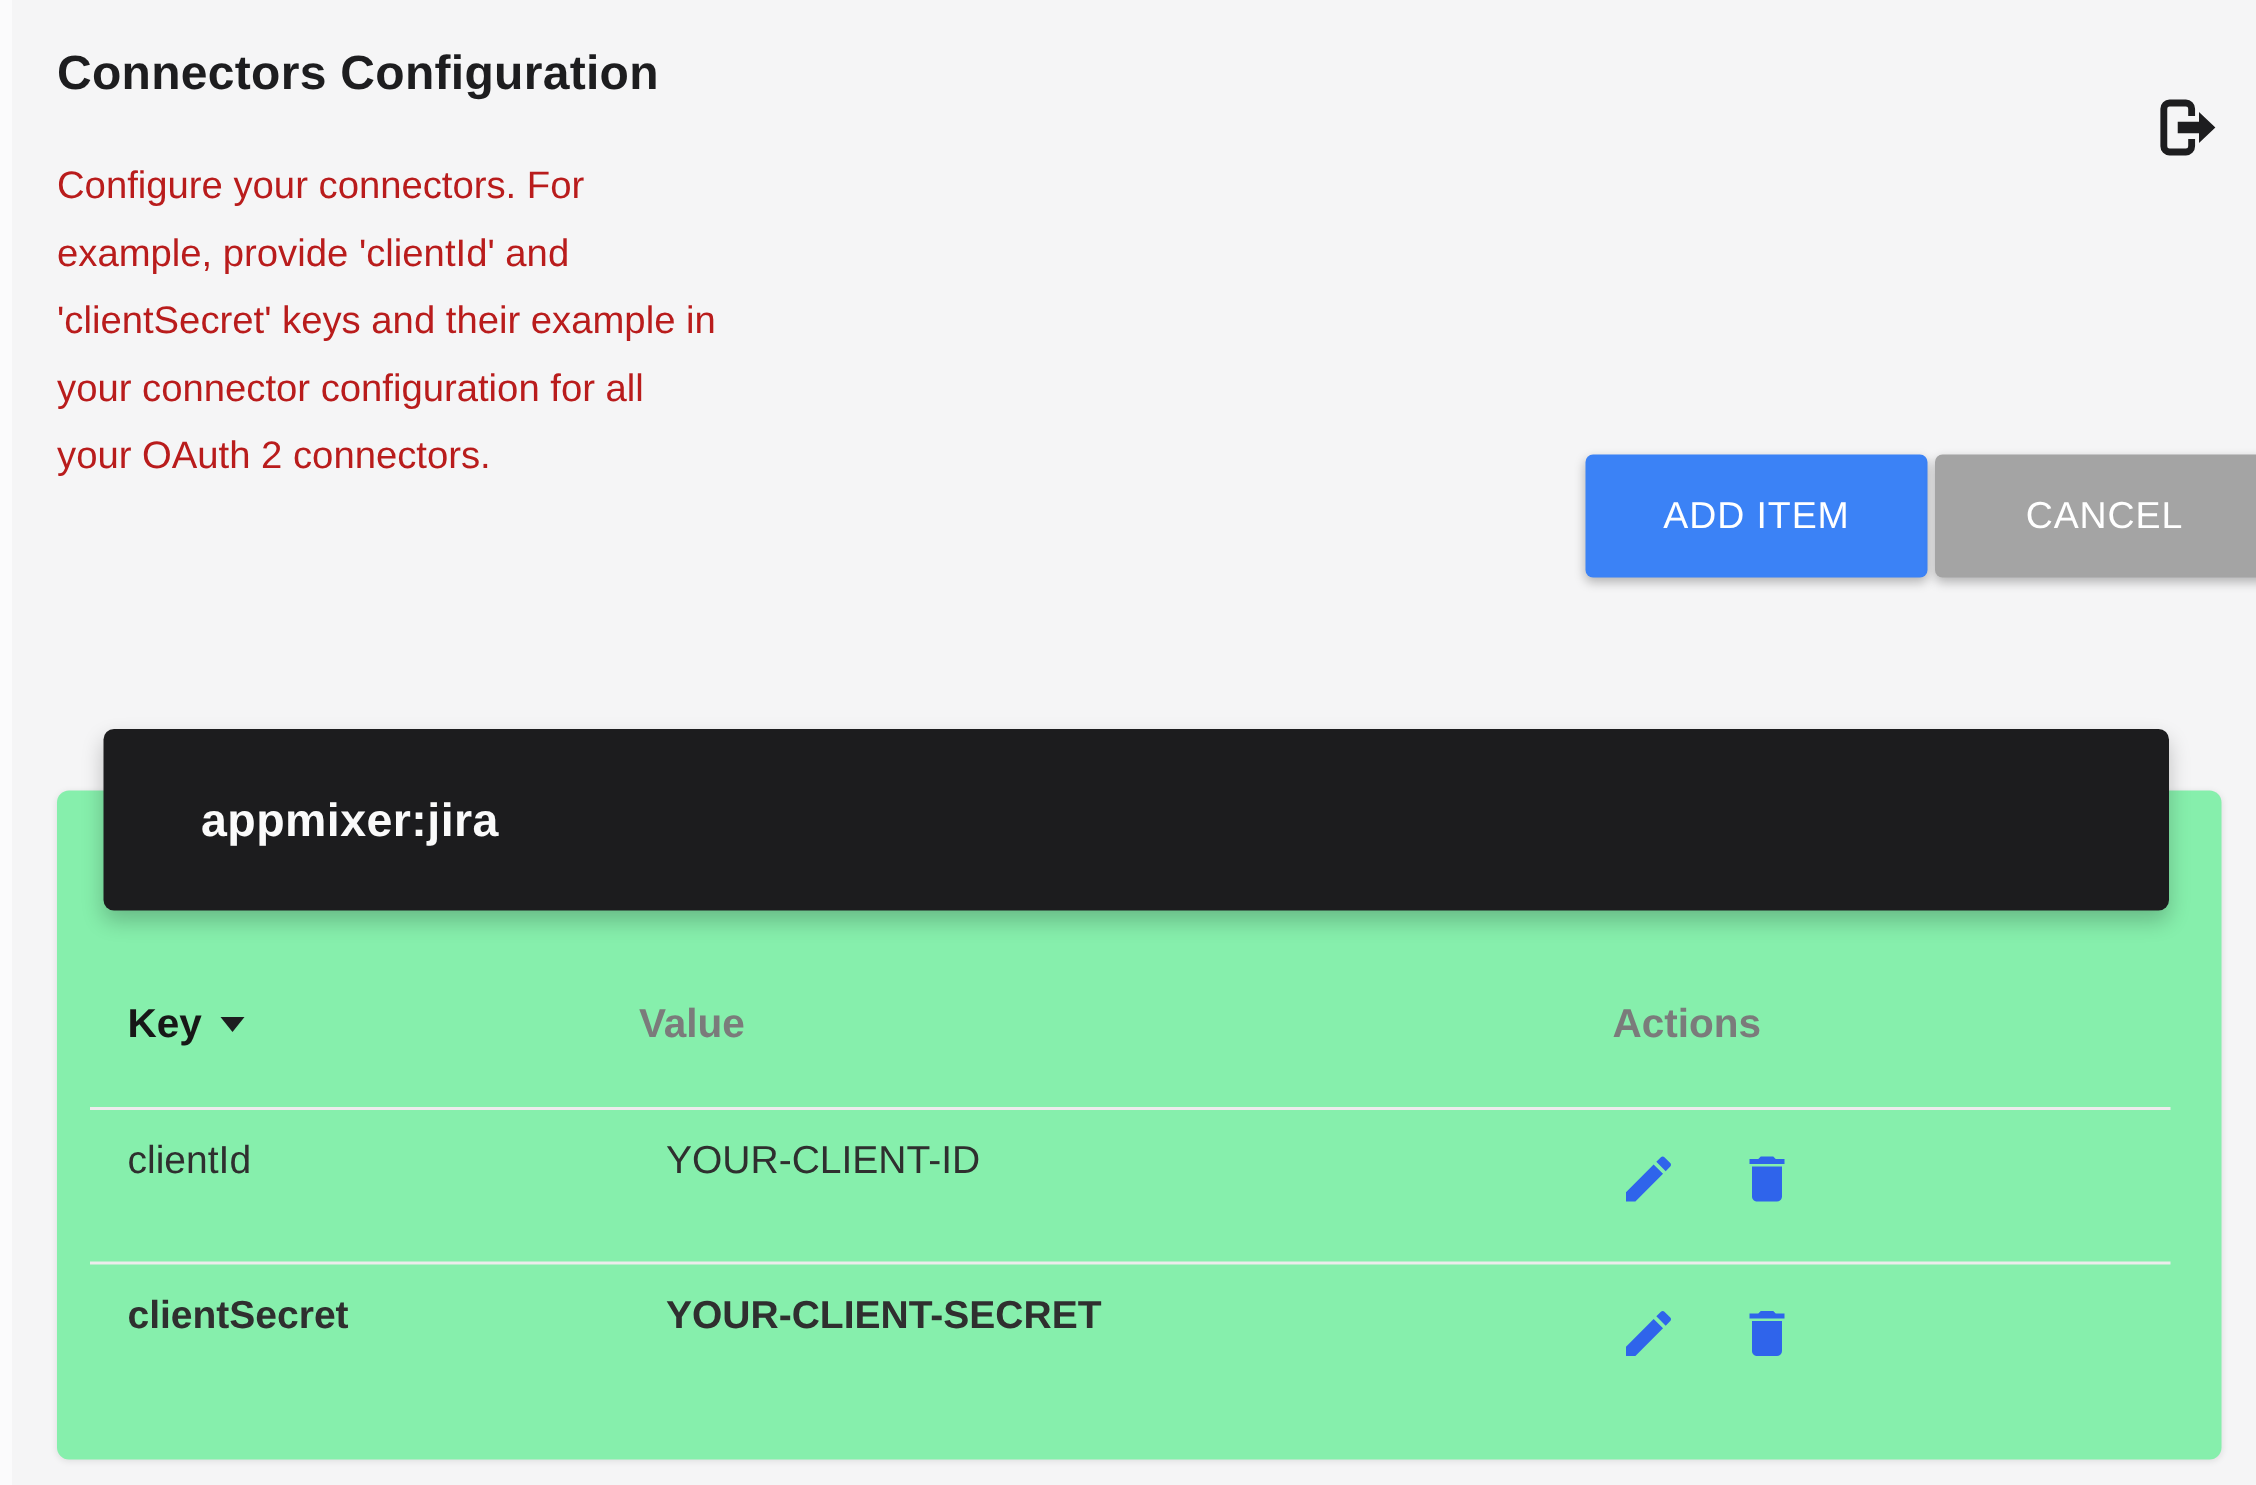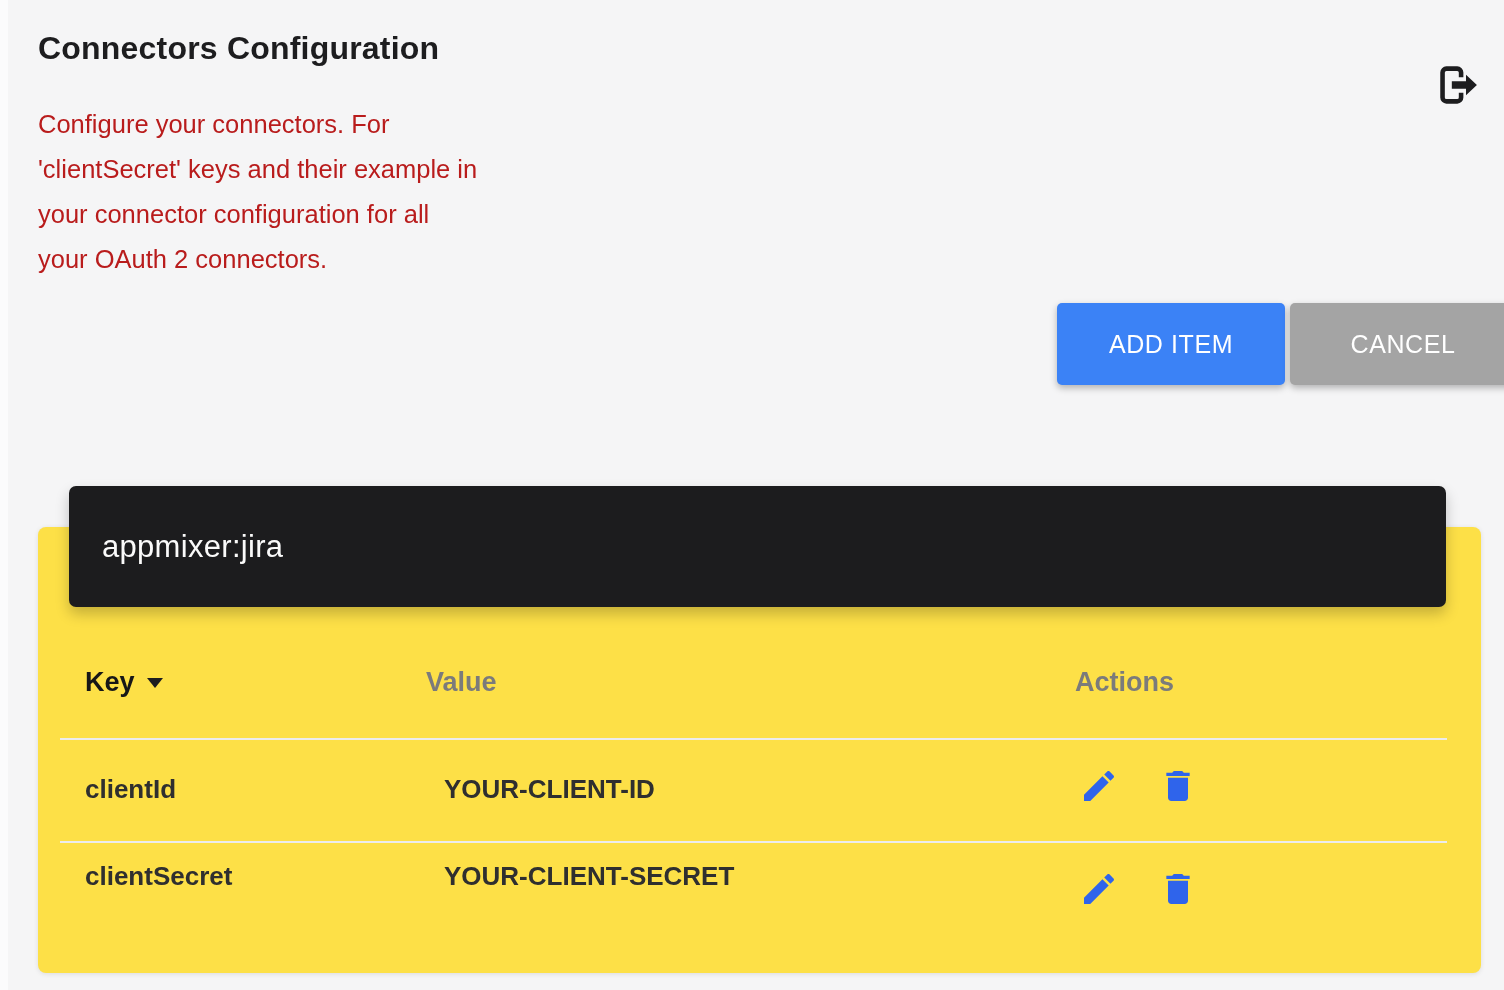--- a/index.html
+++ b/index.html
@@ -71,40 +71,41 @@
   .btn-cancel {
     left: 1290px;
     width: 226px;
     background: #a4a4a4;
   }
   
   .card {
     position: absolute;
     left: 38px; top: 527px;
     width: 1443px; height: 446px;
-    background: #fde047;
+    background: #86efac;
     border-radius: 8px;
     box-shadow: 0 1px 5px rgba(0,0,0,0.10);
   }
   .panel-bar {
     position: absolute;
     left: 69px; top: 486px;
     width: 1377px; height: 121px;
     background: #1c1c1e;
     border-radius: 7px;
     box-shadow: 0 7px 14px rgba(0,0,0,0.22);
     display: flex;
     align-items: center;
     padding-left: 33px;
   }
   .panel-bar .panel-title {
     color: #fafafa;
     font-size: 31px;
-    font-weight: 400;
+    font-weight: 700;
     letter-spacing: 0.3px;
+    margin-left: 32px;
   }
   
   .th {
     position: absolute;
     top: 140px;
     font-size: 27px;
     font-weight: 700;
   }
   .th-key { left: 47px; color: #171717; }
   .th-value { left: 388px; color: #7b7b7b; text-align: right; }
@@ -126,21 +127,21 @@
     background: #ececec;
   }
   .divider-1 { top: 211px; }
   .divider-2 { top: 314px; }
   .cell {
     position: absolute;
     font-size: 26px;
     color: #2f2f2f;
     font-weight: 400;
   }
-  .row1 .cell { top: 247px; font-weight: bold; }
+  .row1 .cell { top: 231px; }
   .row2 .cell { top: 334px; font-weight: bold; }
   .cell-key { left: 47px; }
   .cell-value { left: 406px; }
   .icon-btn {
     position: absolute;
     width: 42px; height: 42px;
     background: transparent;
     border: none;
     padding: 0;
     cursor: pointer;
@@ -155,20 +156,21 @@
 <body>
 
 <div class="screen">
 
   <div class="left-edge"></div>
 
   <h1 class="page-title">Connectors Configuration</h1>
 
   <div class="page-desc">
     <div>Configure your connectors. For</div>
+    <div>example, provide 'clientId' and</div>
     <div>'clientSecret' keys and their example in</div>
     <div>your connector configuration for all</div>
     <div>your OAuth 2 connectors.</div>
   </div>
 
   <button class="export-btn">
     <span>
       <svg viewBox="0 0 44 44" aria-hidden="true">
         <path d="M28.5 15 V10.5 a3.5 3.5 0 0 0 -3.5 -3.5 h-10 a3.5 3.5 0 0 0 -3.5 3.5 v23 a3.5 3.5 0 0 0 3.5 3.5 h10 a3.5 3.5 0 0 0 3.5 -3.5 V29" fill="none" stroke="#1d1d1f" stroke-width="4.2"></path>
         <path d="M20 18.5 h13 v-6 L43 22 l-10 9.5 v-6 H20 z" fill="#1d1d1f"></path>

